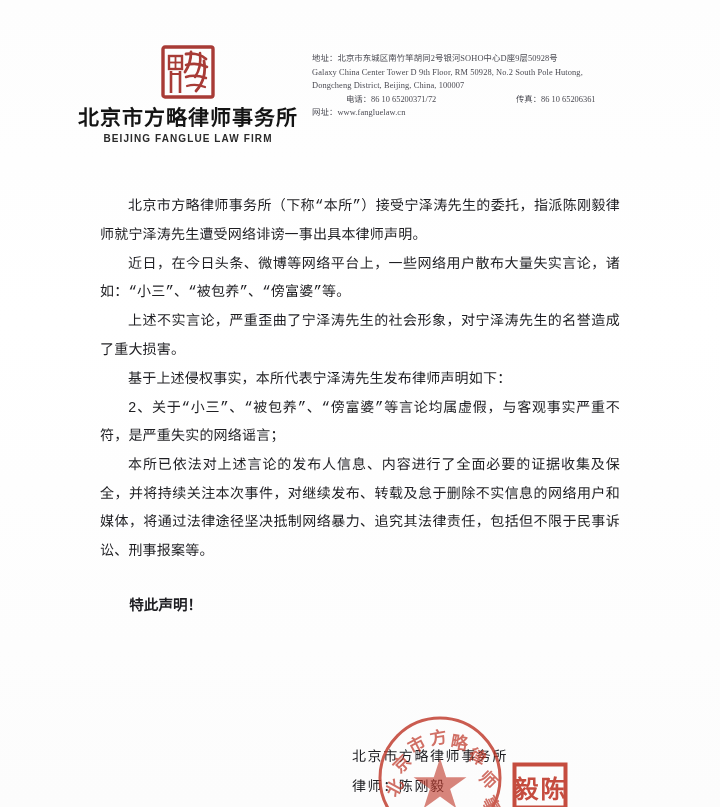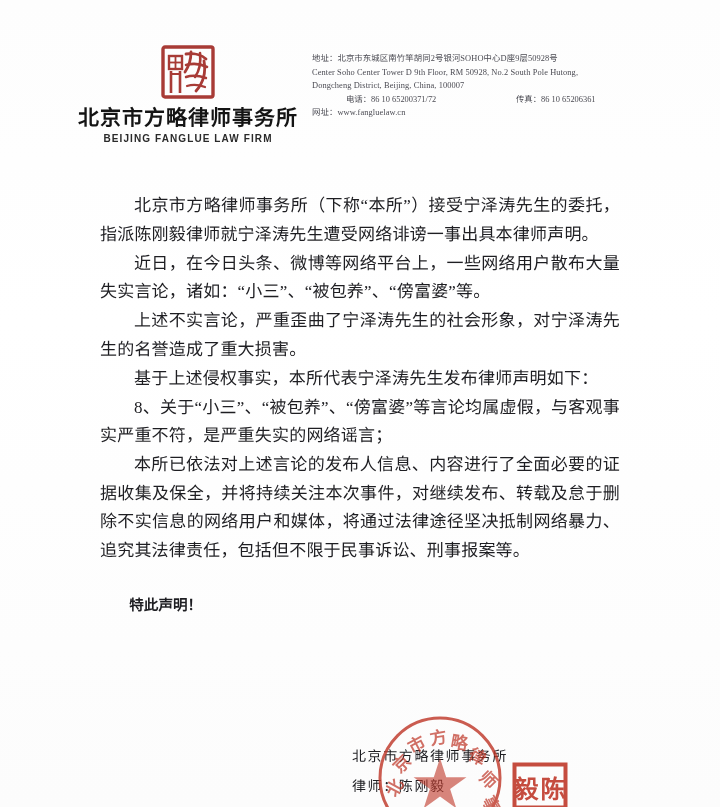--- a/index.html
+++ b/index.html
@@ -94,22 +94,22 @@
     font-weight: 700;
     letter-spacing: 7px;
     color: #141414;
     margin-top: 52px;
     text-indent: 7px;
   }
 
   
   .body-copy {
     margin: 42px 100px 0 100px;
-    font-family: Liberation Serif, serif;
-    font-size: 17px;
+    font-family: Liberation Mono, monospace;
+    font-size: 14px;
     line-height: 28.5px;
     color: #1e1e22;
     text-align: justify;
     letter-spacing: 0.2px;
   }
   .body-copy p {
     margin: 0 0 0.5px 0;
     text-indent: 2em;
   }
   .body-copy p.tight { margin-bottom: 0; }
@@ -185,38 +185,38 @@
           <path d="M26 33 C32 31, 40 32, 46 34" fill="none" stroke="#a83b36" stroke-width="2.4" stroke-linecap="round"></path>
           <path d="M27 42 C33 40, 40 41, 45 43" fill="none" stroke="#a83b36" stroke-width="2.2" stroke-linecap="round"></path>
         </svg>
       </div>
       <div class="brand-cn">北京市方略律师事务所</div>
       <div class="brand-en">BEIJING FANGLUE LAW FIRM</div>
     </div>
 
     <div class="contact-block">
       <div class="contact-line">地址：北京市东城区南竹竿胡同2号银河SOHO中心D座9层50928号</div>
-      <div class="contact-line">Center Soho Center Tower D 9th Floor, RM 50928, No.2 South Pole Hutong,</div>
+      <div class="contact-line">Galaxy China Center Tower D 9th Floor, RM 50928, No.2 South Pole Hutong,</div>
       <div class="contact-line">Dongcheng District, Beijing, China, 100007</div>
       <div class="contact-row">
         <span class="tel">电话：86 10 65200371/72</span>
         <span>传真：86 10 65206361</span>
       </div>
       <div class="contact-line">网址：www.fangluelaw.cn</div>
     </div>
 
   </div>
 
 
   <div class="body-copy">
     <p>北京市方略律师事务所（下称“本所”）接受宁泽涛先生的委托，指派陈刚毅律师就宁泽涛先生遭受网络诽谤一事出具本律师声明。</p>
     <p>近日，在今日头条、微博等网络平台上，一些网络用户散布大量失实言论，诸如：“小三”、“被包养”、“傍富婆”等。</p>
     <p>上述不实言论，严重歪曲了宁泽涛先生的社会形象，对宁泽涛先生的名誉造成了重大损害。</p>
     <p>基于上述侵权事实，本所代表宁泽涛先生发布律师声明如下：</p>
-    <p>8、关于“小三”、“被包养”、“傍富婆”等言论均属虚假，与客观事实严重不符，是严重失实的网络谣言；</p>
+    <p>2、关于“小三”、“被包养”、“傍富婆”等言论均属虚假，与客观事实严重不符，是严重失实的网络谣言；</p>
     <p class="tight">本所已依法对上述言论的发布人信息、内容进行了全面必要的证据收集及保全，并将持续关注本次事件，对继续发布、转载及怠于删除不实信息的网络用户和媒体，将通过法律途径坚决抵制网络暴力、追究其法律责任，包括但不限于民事诉讼、刑事报案等。</p>
   </div>
 
   <div class="closing">特此声明！</div>
 
   <div class="signature">
     <div class="sig-line">北京市方略律师事务所</div>
     <div class="sig-line">律师：陈刚毅</div>
   </div>
 

